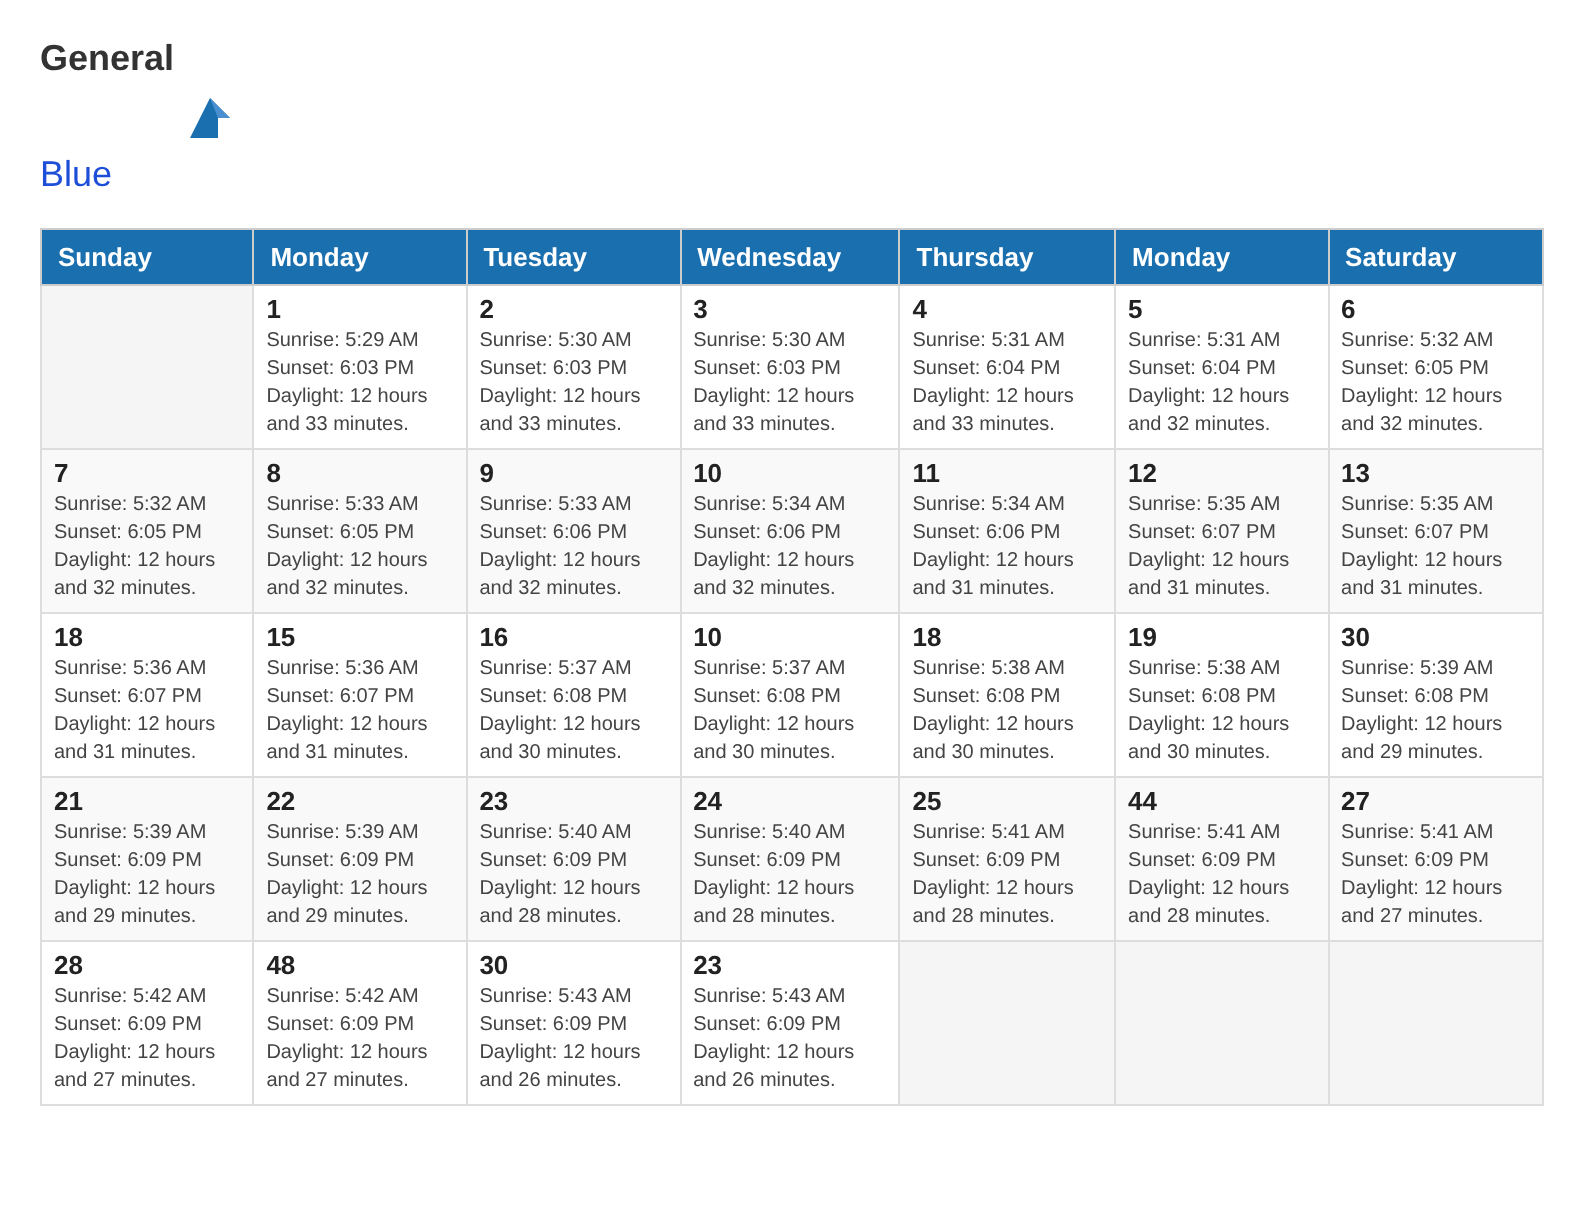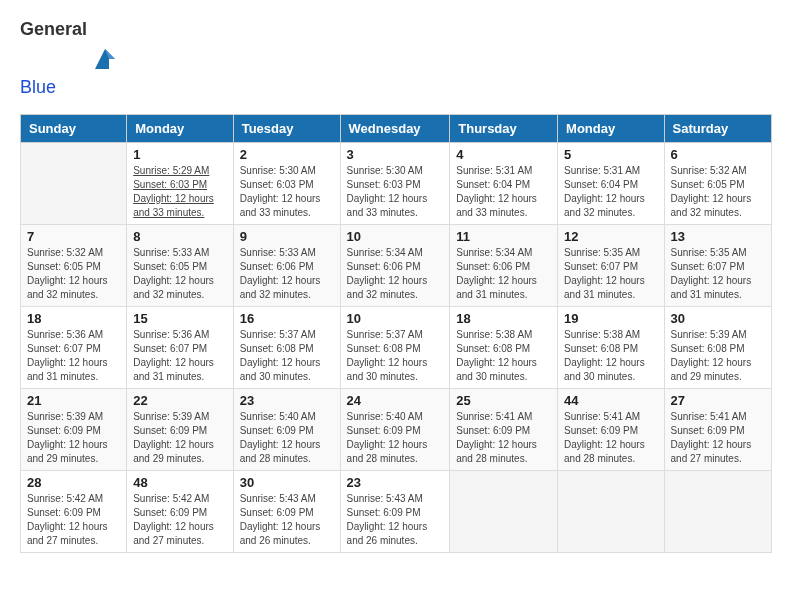--- a/index.html
+++ b/index.html
@@ -121,21 +121,21 @@
         <th>Thursday</th>
         <th>Monday</th>
         <th>Saturday</th>
       </tr>
   </thead>
   <tbody id="calendar-body">
   <tr>
         <td class="empty-cell"></td>
         <td>
           <span class="day-number">1</span>
-          <div class="day-info" style="white-space: pre-line; text-decoration: underline;">Sunrise: 5:29 AM
+          <div class="day-info" style="white-space: pre-line;">Sunrise: 5:29 AM
 Sunset: 6:03 PM
 Daylight: 12 hours
 and 33 minutes.</div>
         </td>
         <td>
           <span class="day-number">2</span>
           <div class="day-info" style="white-space: pre-line;">Sunrise: 5:30 AM
 Sunset: 6:03 PM
 Daylight: 12 hours
 and 33 minutes.</div>

